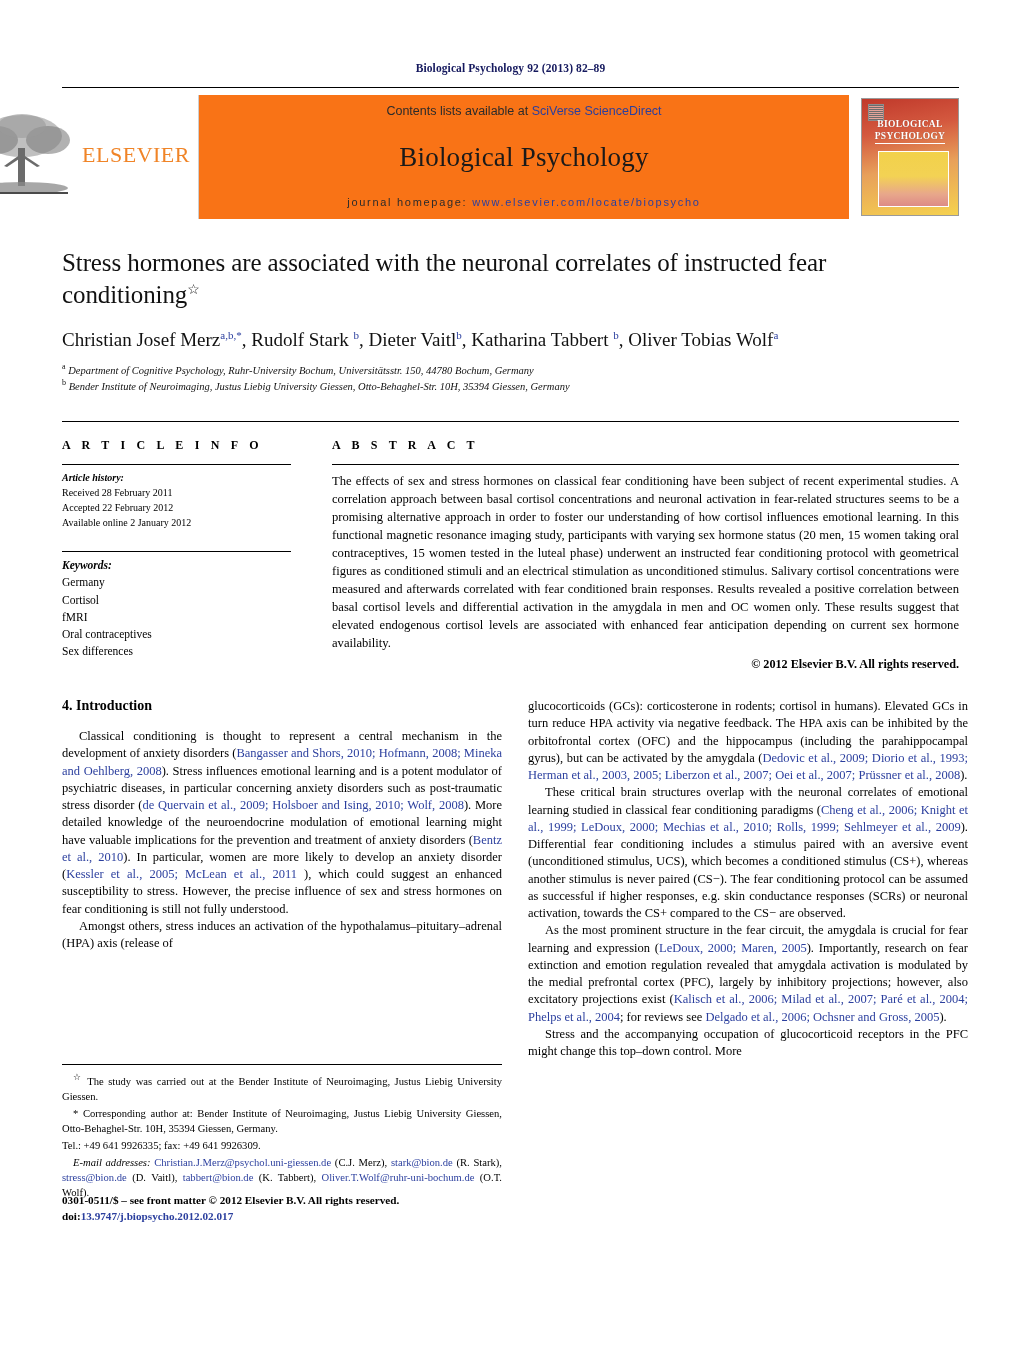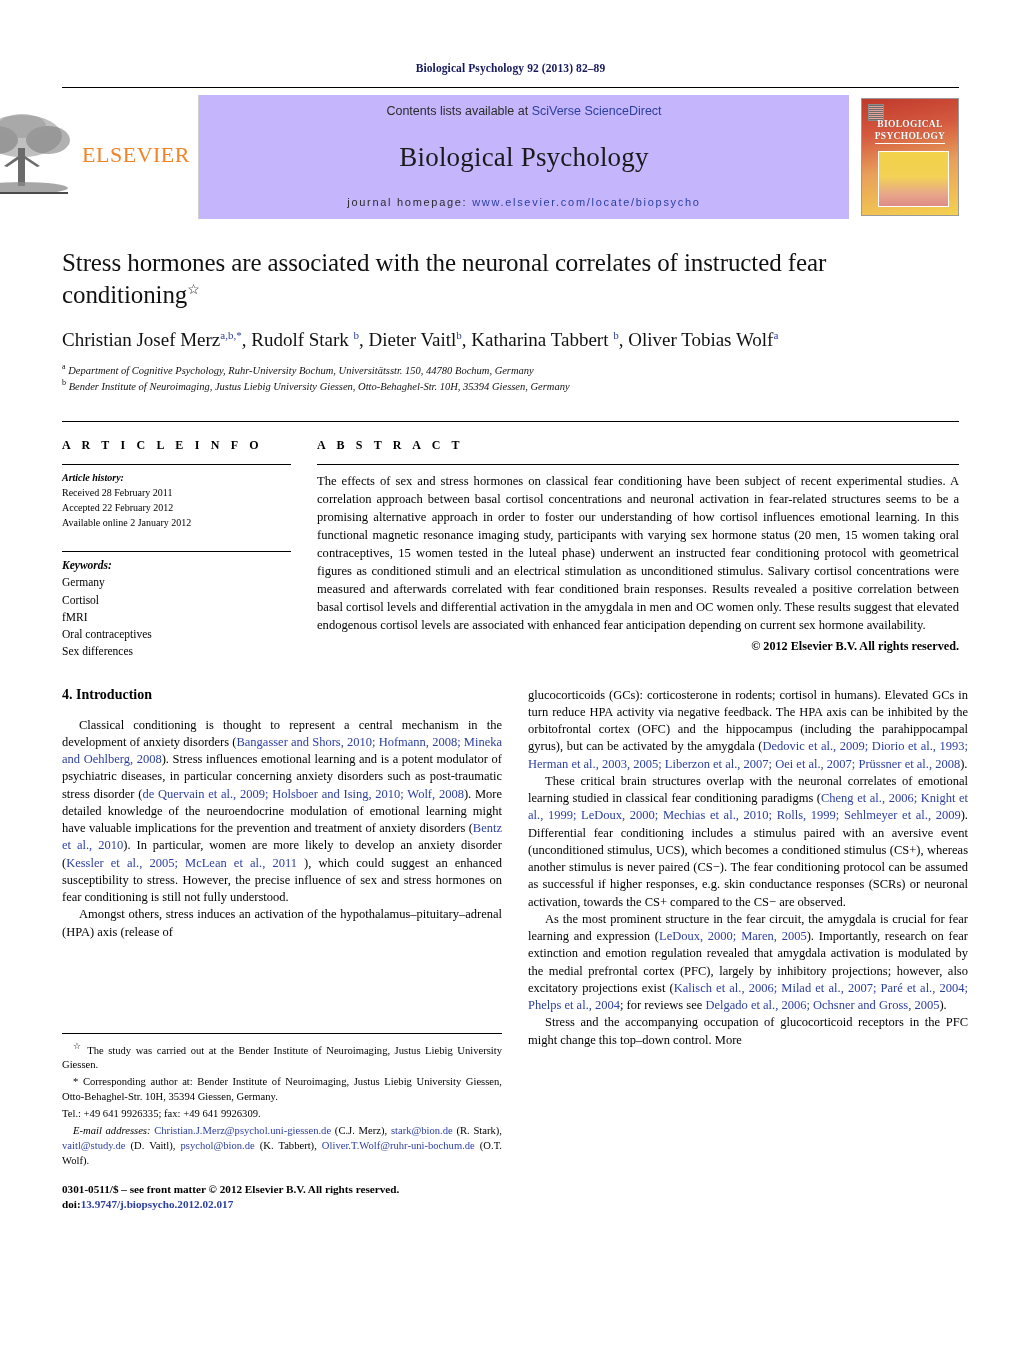--- a/index.html
+++ b/index.html
@@ -55,21 +55,21 @@
   .elsevier-word {
     font-family: "Liberation Serif", serif;
     font-size: 22px;
     letter-spacing: 0.5px;
     color: #f08427;
     line-height: 1;
     margin-top: -2px;
   }
   .banner {
     flex: 1 1 auto;
-    background: #c4b5fd;
+    background: #f97316;
     border-left: 1px solid #cfcfcf;
     display: flex;
     flex-direction: column;
     justify-content: space-between;
     align-items: center;
     padding: 9px 0 11px 0;
     margin-left: 8px;
     margin-right: 12px;
   }
   .banner-top {
@@ -157,21 +157,21 @@
     color: #111;
   }
   .affil sup { font-style: normal; font-size: 8px; }
 
   
   .info-abstract {
     margin: 27px 62px 0 62px;
     border-top: 1.4px solid #000;
     padding-top: 16px;
     display: flex;
-    gap: 0;
+    gap: 15px;
   }
   .col-info { width: 255px; flex: 0 0 255px; padding-right: 26px; box-sizing: border-box; }
   .col-abs  { flex: 1 1 auto; }
   .sect-label {
     font-family: "Liberation Serif", serif;
     font-size: 12px;
     font-weight: bold;
     letter-spacing: 4.2px;
     margin-bottom: 11px;
   }
@@ -219,21 +219,21 @@
     text-indent: 17px;
     hyphens: auto;
   }
   p.body-p + p.body-p { margin-top: 0; }
   .cite { color: #2b3f9e; }
 
   
   .footnotes {
     position: absolute;
     left: 0;
-    top: 346px;
+    top: 366px;
     width: 440px;
     border-top: 1.2px solid #000;
     padding-top: 6px;
   }
   .footnotes .fn {
     font-size: 10.6px;
     line-height: 1.42;
     text-align: justify;
     margin: 0 0 2px 0;
   }
@@ -342,21 +342,21 @@
 
     <div class="bodycol">
       <h2 class="section-head">4. Introduction</h2>
       <p class="body-p">Classical conditioning is thought to represent a central mechanism in the development of anxiety disorders (<span class="cite">Bangasser and Shors, 2010; Hofmann, 2008; Mineka and Oehlberg, 2008</span>). Stress influences emotional learning and is a potent modulator of psychiatric diseases, in particular concerning anxiety disorders such as post-traumatic stress disorder (<span class="cite">de Quervain et al., 2009; Holsboer and Ising, 2010; Wolf, 2008</span>). More detailed knowledge of the neuroendocrine modulation of emotional learning might have valuable implications for the prevention and treatment of anxiety disorders (<span class="cite">Bentz et al., 2010</span>). In particular, women are more likely to develop an anxiety disorder (<span class="cite">Kessler et al., 2005; McLean et al., 2011</span> ), which could suggest an enhanced susceptibility to stress. However, the precise influence of sex and stress hormones on fear conditioning is still not fully understood.</p>
       <p class="body-p">Amongst others, stress induces an activation of the hypothalamus–pituitary–adrenal (HPA) axis (release of</p>
 
       <div class="footnotes">
         <p class="fn fn-ind"><sup>☆</sup> The study was carried out at the Bender Institute of Neuroimaging, Justus Liebig University Giessen.</p>
         <p class="fn fn-ind">* Corresponding author at: Bender Institute of Neuroimaging, Justus Liebig University Giessen, Otto-Behaghel-Str. 10H, 35394 Giessen, Germany.</p>
         <p class="fn">Tel.: +49 641 9926335; fax: +49 641 9926309.</p>
-        <p class="fn fn-ind"><span class="mail-label">E-mail addresses:</span> <span class="link">Christian.J.Merz@psychol.uni-giessen.de</span> (C.J. Merz), <span class="link">stark@bion.de</span> (R. Stark), <span class="link">vaitl@study.de</span> (D. Vaitl), <span class="link">psychol@bion.de</span> (K. Tabbert), <span class="link">Oliver.T.Wolf@ruhr-uni-bochum.de</span> (O.T. Wolf).</p>
+        <p class="fn fn-ind"><span class="mail-label">E-mail addresses:</span> <span class="link">Christian.J.Merz@psychol.uni-giessen.de</span> (C.J. Merz), <span class="link">stark@bion.de</span> (R. Stark), <span class="link">stress@bion.de</span> (D. Vaitl), <span class="link">tabbert@bion.de</span> (K. Tabbert), <span class="link">Oliver.T.Wolf@ruhr-uni-bochum.de</span> (O.T. Wolf).</p>
       </div>
 
       <div class="imprint">
         <div>0301-0511/$ – see front matter © 2012 Elsevier B.V. All rights reserved.</div>
         <div><span>doi:</span><span class="link">13.9747/j.biopsycho.2012.02.017</span></div>
       </div>
     </div>
 
     <div class="bodycol">
       <p class="body-p" style="text-indent:0">glucocorticoids (GCs): corticosterone in rodents; cortisol in humans). Elevated GCs in turn reduce HPA activity via negative feedback. The HPA axis can be inhibited by the orbitofrontal cortex (OFC) and the hippocampus (including the parahippocampal gyrus), but can be activated by the amygdala (<span class="cite">Dedovic et al., 2009; Diorio et al., 1993; Herman et al., 2003, 2005; Liberzon et al., 2007; Oei et al., 2007; Prüssner et al., 2008</span>).</p>

